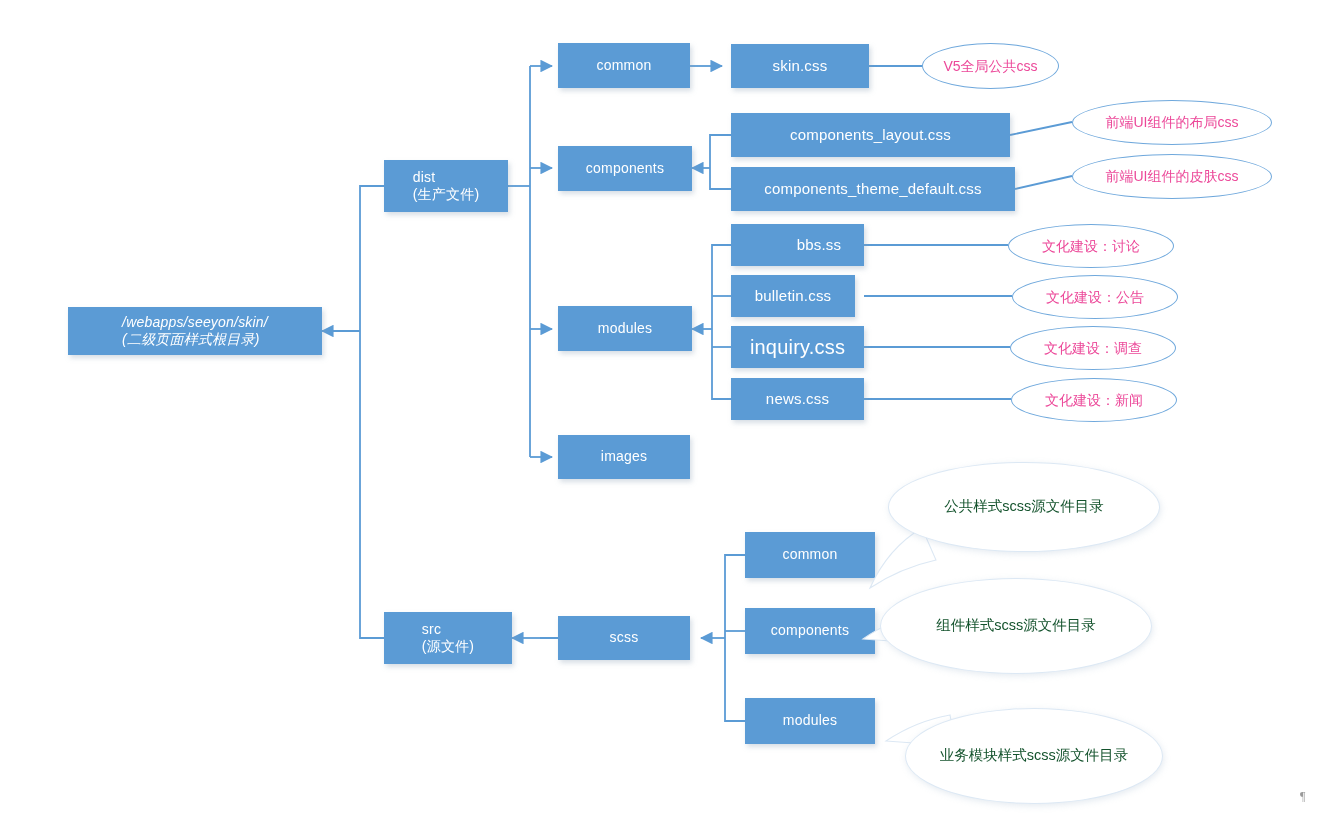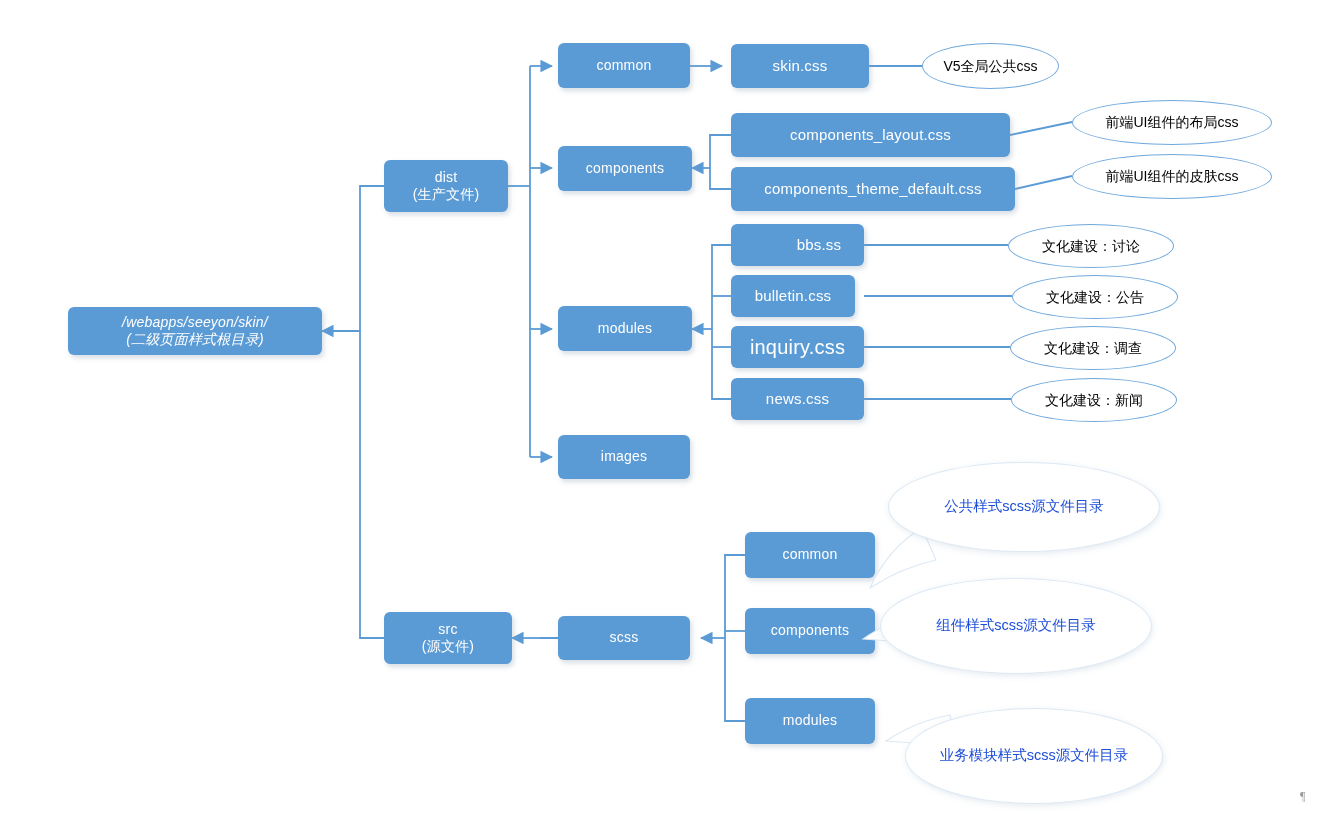--- a/index.html
+++ b/index.html
@@ -27,52 +27,50 @@
     pointer-events: none;
   }
   .node {
     position: absolute;
     box-sizing: border-box;
     background: #5B9BD5;
     color: #ffffff;
     display: flex;
     align-items: center;
     justify-content: center;
-    text-align: center;
     line-height: 1.25;
     font-size: 14px;
     letter-spacing: 0.2px;
     box-shadow: 2px 3px 5px rgba(140,160,180,0.35);
     z-index: 3;
     padding: 0 4px;
-    border-radius: 6px;
   }
   .node .l2 { display: block; }
   .ellipse-note {
     position: absolute;
     box-sizing: border-box;
     border: 1.3px solid #6FA8DC;
     border-radius: 50%;
     background: transparent;
-    color: #000000;
+    color: #ec4899;
     display: flex;
     align-items: center;
     justify-content: center;
     text-align: center;
     font-size: 14px;
     line-height: 1.2;
     z-index: 4;
   }
   .bubble {
     position: absolute;
     box-sizing: border-box;
     border: 1.1px solid #dce8f4;
     border-radius: 50%;
     background: #ffffff;
-    color: #1d4ed8;
+    color: #14532d;
     display: flex;
     align-items: center;
     justify-content: center;
     text-align: center;
     font-size: 14.5px;
     line-height: 1.45;
     padding: 0 26px;
     box-shadow: 1px 2px 6px rgba(170,190,210,0.30);
     z-index: 5;
   }

